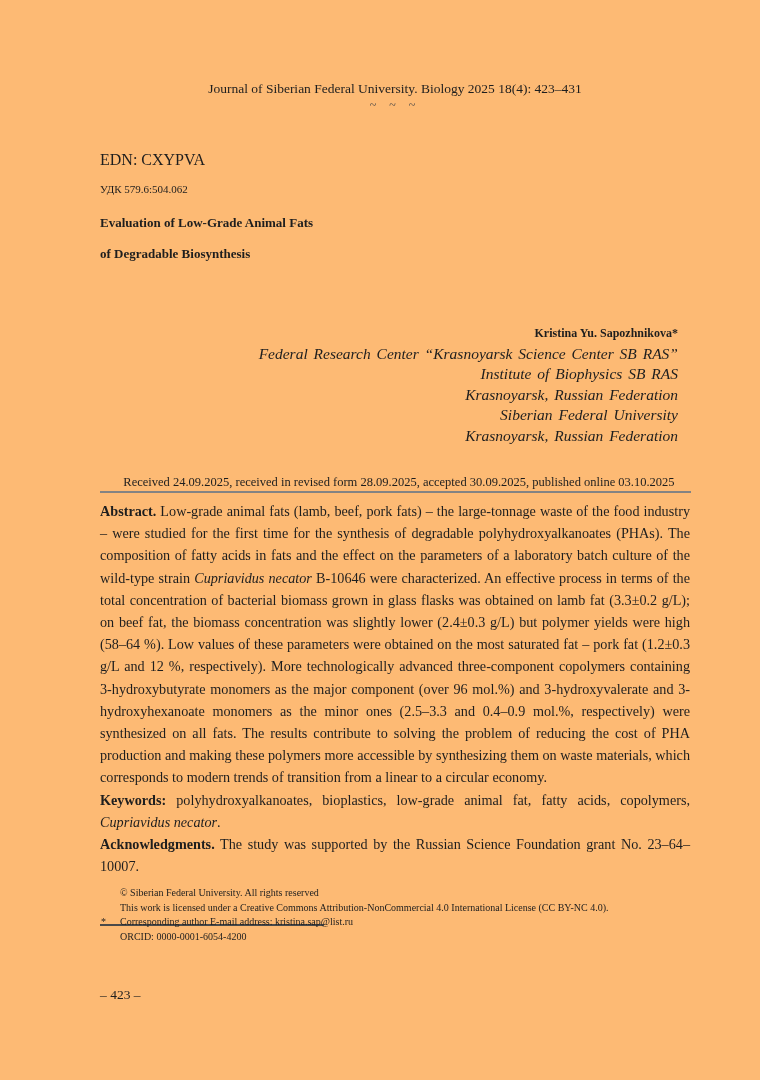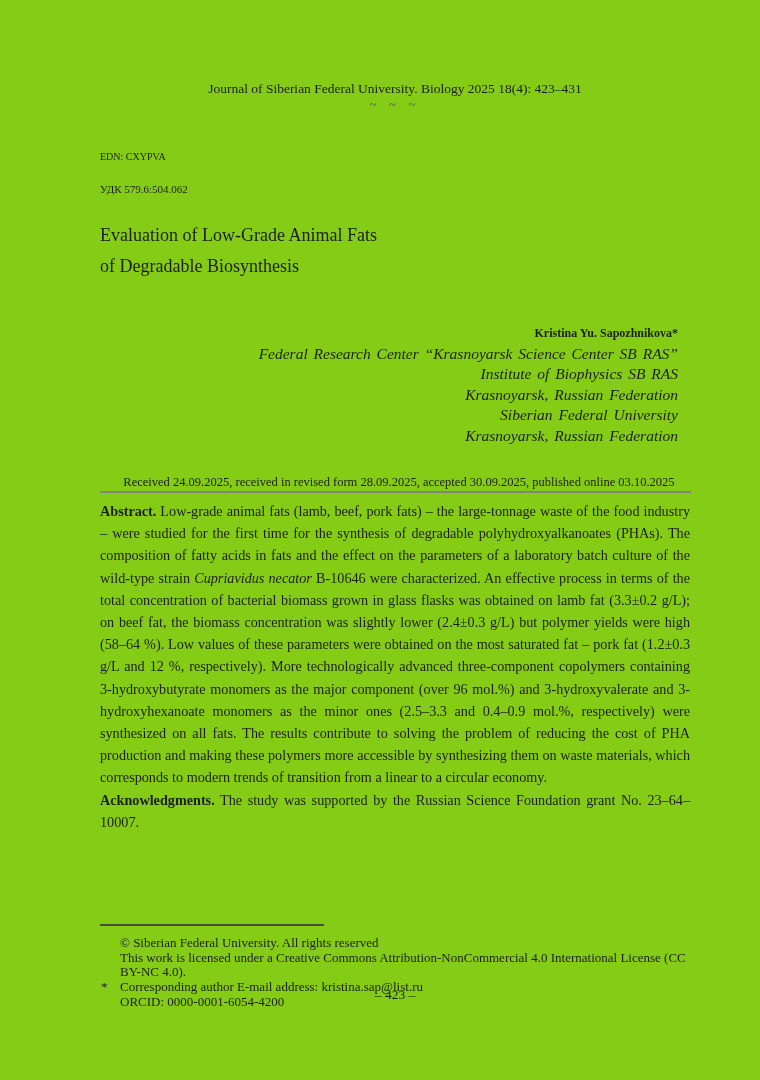--- a/index.html
+++ b/index.html
@@ -1,38 +1,38 @@
 <!DOCTYPE html>
 <html><head>
 <meta charset="utf-8">
 <style>
   html, body { margin: 0; padding: 0; background: #e8e8e8; }
   .page {
     position: relative;
     width: 760px;
     height: 1080px;
-    background: #84cc16;
+    background: #fdba74;
     color: #1e1e1e;
     font-family: "Liberation Serif", serif;
     overflow: hidden;
     margin: 0 auto;
   }
   .journal-line {
     position: absolute; top: 81px; left: 100px; width: 590px;
     text-align: center; font-size: 13.5px; white-space: nowrap;
   }
   .separator {
     position: absolute; top: 98px; left: 100px; width: 590px;
     text-align: center; font-size: 12px; color: #444; letter-spacing: 5px;
   }
-  .edn  { position: absolute; top: 151px; left: 100px; font-size: 10px; }
+  .edn  { position: absolute; top: 151px; left: 100px; font-size: 16px; }
   .udk  { position: absolute; top: 183px; left: 100px; font-size: 11px; }
   .title {
-    position: absolute; top: 220px; left: 100px; width: 590px;
-    font-size: 18px; font-weight: normal; line-height: 31px;
+    position: absolute; top: 207px; left: 100px; width: 590px;
+    font-size: 13px; font-weight: bold; line-height: 31px;
   }
   .author-block {
     position: absolute; top: 323px; left: 100px; width: 578px;
     text-align: right; font-size: 15.5px; line-height: 20.5px;
   }
   .author-name { font-weight: bold; font-size: 12px; }
   .affiliation { font-style: italic; word-spacing: 2px; }
   .received {
     position: absolute; top: 463px; left: 104px; width: 590px;
     text-align: center; font-size: 12.5px; white-space: nowrap; margin-top: 12px;
@@ -47,29 +47,29 @@
   }
   .body-text p { margin: 0; }
   .keywords, .acknowledgments { margin-top: 22px; }
   .species { font-style: italic; }
   .lead { font-weight: bold; }
   .footnote-rule {
     position: absolute; top: 924px; left: 100px; width: 224px;
     height: 2px; background: #4a4a4a;
   }
   .footnotes {
-    position: absolute; top: 936px; left: 100px; width: 590px;
-    font-size: 13px; line-height: 14.7px;
+    position: absolute; top: 886px; left: 100px; width: 590px;
+    font-size: 10px; line-height: 14.7px;
   }
   .fn-line { padding-left: 20px; }
   .fn-star-line { position: relative; padding-left: 20px; }
   .fn-star { position: absolute; left: 1px; top: 0; }
   .page-number {
     position: absolute; top: 987px; left: 100px; width: 590px;
-    text-align: center; font-size: 13.5px;
+    text-align: left; font-size: 13.5px;
   }
 </style>
 </head>
 <body>
 
 <div class="page">
 
   <div class="journal-line">Journal of Siberian Federal University. Biology 2025 18(4): 423–431</div>
   <div class="separator">~ ~ ~</div>
 
@@ -90,20 +90,21 @@
     <div class="affiliation">Krasnoyarsk, Russian Federation</div>
   </div>
 
   <div class="received">Received 24.09.2025, received in revised form 28.09.2025, accepted 30.09.2025, published online 03.10.2025</div>
 
   <div class="rule-main"></div>
 
   <div class="body-text">
     <p class="abstract"><span class="lead">Abstract.</span><span> Low-grade animal fats (lamb, beef, pork fats) – the large-tonnage waste of the food industry – were studied for the first time for the synthesis of degradable polyhydroxyalkanoates (PHAs). The composition of fatty acids in fats and the effect on the parameters of a laboratory batch culture of the wild-type strain </span><span class="species">Cupriavidus necator</span><span> B-10646 were characterized. An effective process in terms of the total concentration of bacterial biomass grown in glass flasks was obtained on lamb fat (3.3±0.2 g/L); on beef fat, the biomass concentration was slightly lower (2.4±0.3 g/L) but polymer yields were high (58–64 %). Low values of these parameters were obtained on the most saturated fat – pork fat (1.2±0.3 g/L and 12 %, respectively). More technologically advanced three-component copolymers containing 3-hydroxybutyrate monomers as the major component (over 96 mol.%) and 3-hydroxyvalerate and 3-hydroxyhexanoate monomers as the minor ones (2.5–3.3 and 0.4–0.9 mol.%, respectively) were synthesized on all fats. The results contribute to solving the problem of reducing the cost of PHA production and making these polymers more accessible by synthesizing them on waste materials, which corresponds to modern trends of transition from a linear to a circular economy.</span></p>
 
+    <p class="keywords"><span class="lead">Keywords:</span><span> polyhydroxyalkanoates, bioplastics, low-grade animal fat, fatty acids, copolymers, </span><span class="species">Cupriavidus necator</span><span>.</span></p>
 
     <p class="acknowledgments"><span class="lead">Acknowledgments.</span><span> The study was supported by the Russian Science Foundation grant No. 23–64–10007.</span></p>
   </div>
 
   <div class="footnote-rule"></div>
 
   <div class="footnotes">
     <div class="fn-line">© Siberian Federal University. All rights reserved</div>
     <div class="fn-line">This work is licensed under a Creative Commons Attribution-NonCommercial 4.0 International License (CC BY-NC 4.0).</div>
     <div class="fn-star-line">

